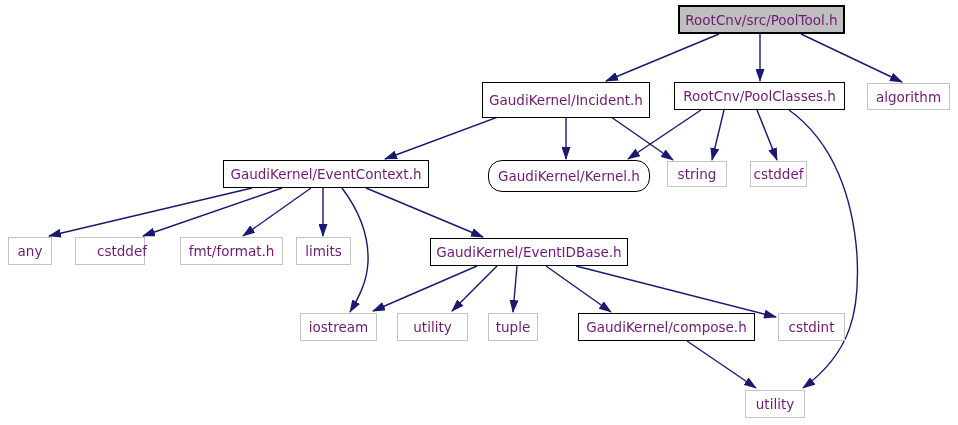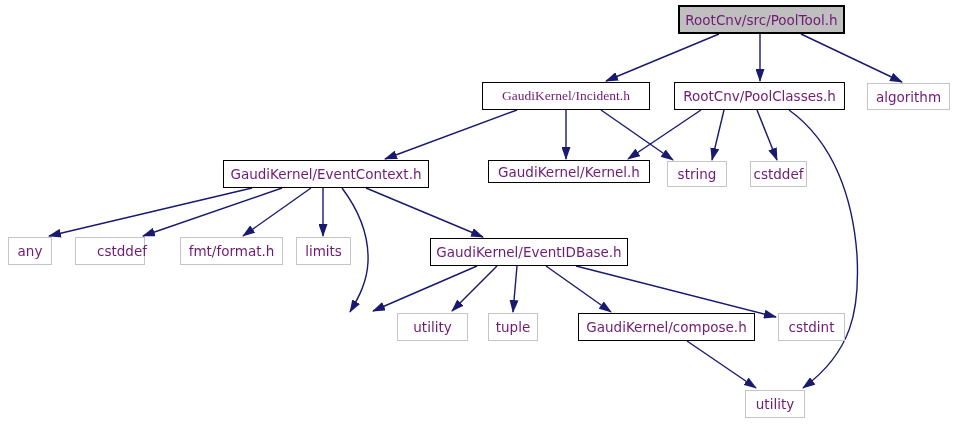--- a/index.html
+++ b/index.html
@@ -78,30 +78,31 @@
       <path d="M342,188 C360,212 369,238 368,262 C367,282 359,297 350,312" class="edge-path" stroke="#191970" marker-end="url(#arrowhead)"></path>
       <path d="M477,266 L373,311" class="edge-path" stroke="#191970" marker-end="url(#arrowhead)"></path>
       <path d="M497,266 L452,311" class="edge-path" stroke="#191970" marker-end="url(#arrowhead)"></path>
       <path d="M517,266 L513,312" class="edge-path" stroke="#191970" marker-end="url(#arrowhead)"></path>
       <path d="M546,266 L611,312" class="edge-path" stroke="#191970" marker-end="url(#arrowhead)"></path>
       <path d="M576,266 L776,317" class="edge-path" stroke="#191970" marker-end="url(#arrowhead)"></path>
       <path d="M687,341 L756,388" class="edge-path" stroke="#191970" marker-end="url(#arrowhead)"></path>
     </svg>
 
 <div class="node main" style="left: 678px; top: 5px; width: 167px; height: 29px;">RootCnv/src/PoolTool.h</div>
-    <div class="node internal" style="left: 482px; top: 82px; width: 168px; height: 28px; font-family: Liberation Serif, serif;">GaudiKernel/Incident.h</div>
+    <div class="node internal" style="left: 482px; top: 82px; width: 168px; height: 36px;">GaudiKernel/Incident.h</div>
     <div class="node internal" style="left: 674px; top: 82px; width: 171px; height: 28px;">RootCnv/PoolClasses.h</div>
     <div class="node external" style="left: 867px; top: 83px; width: 83px; height: 27px;">algorithm</div>
     <div class="node internal" style="left: 223px; top: 160px; width: 206px; height: 28px;">GaudiKernel/EventContext.h</div>
-    <div class="node internal" style="left: 488px; top: 160px; width: 162px; height: 23px;">GaudiKernel/Kernel.h</div>
+    <div class="node internal" style="left: 488px; top: 160px; width: 162px; height: 32px; border-radius: 14px;">GaudiKernel/Kernel.h</div>
     <div class="node external" style="left: 667px; top: 161px; width: 60px; height: 26px;">string</div>
     <div class="node external" style="left: 750px; top: 161px; width: 57px; height: 26px;">cstddef</div>
     <div class="node external" style="left: 8px; top: 237px; width: 44px; height: 28px;">any</div>
     <div class="node external" style="left: 75px; top: 237px; width: 70px; height: 28px; padding-left: 24px;">cstddef</div>
     <div class="node external" style="left: 180px; top: 237px; width: 103px; height: 28px;">fmt/format.h</div>
     <div class="node external" style="left: 296px; top: 237px; width: 55px; height: 28px;">limits</div>
     <div class="node internal" style="left: 430px; top: 238px; width: 198px; height: 28px;">GaudiKernel/EventIDBase.h</div>
+    <div class="node external" style="left: 300px; top: 313px; width: 77px; height: 28px;">iostream</div>
     <div class="node external" style="left: 397px; top: 313px; width: 71px; height: 28px;">utility</div>
     <div class="node external" style="left: 488px; top: 313px; width: 50px; height: 28px;">tuple</div>
     <div class="node internal" style="left: 578px; top: 313px; width: 177px; height: 28px;">GaudiKernel/compose.h</div>
     <div class="node external" style="left: 778px; top: 313px; width: 67px; height: 28px;">cstdint</div>
     <div class="node external" style="left: 745px; top: 390px; width: 60px; height: 28px;">utility</div>
   </div>
 
 </body></html>

